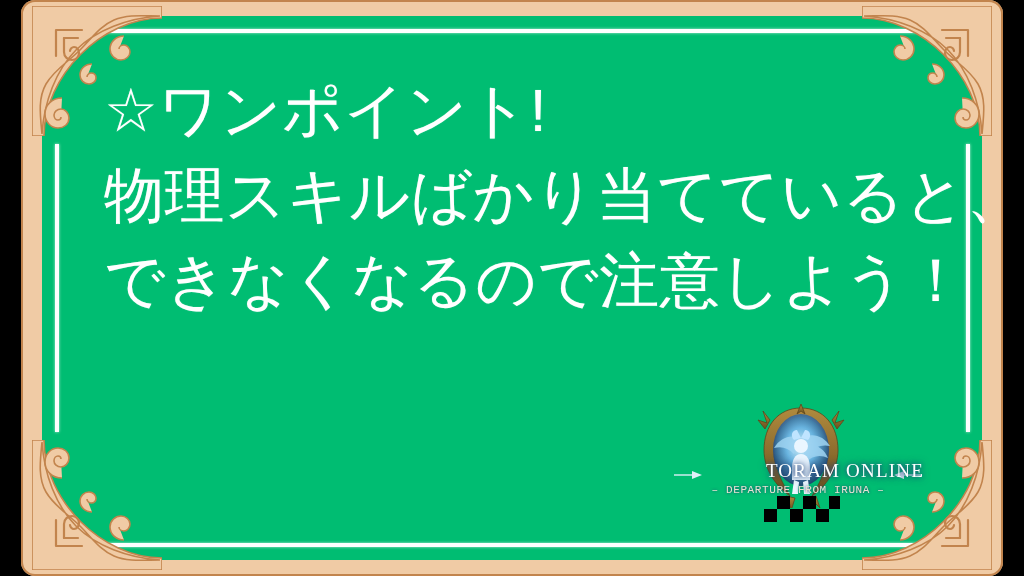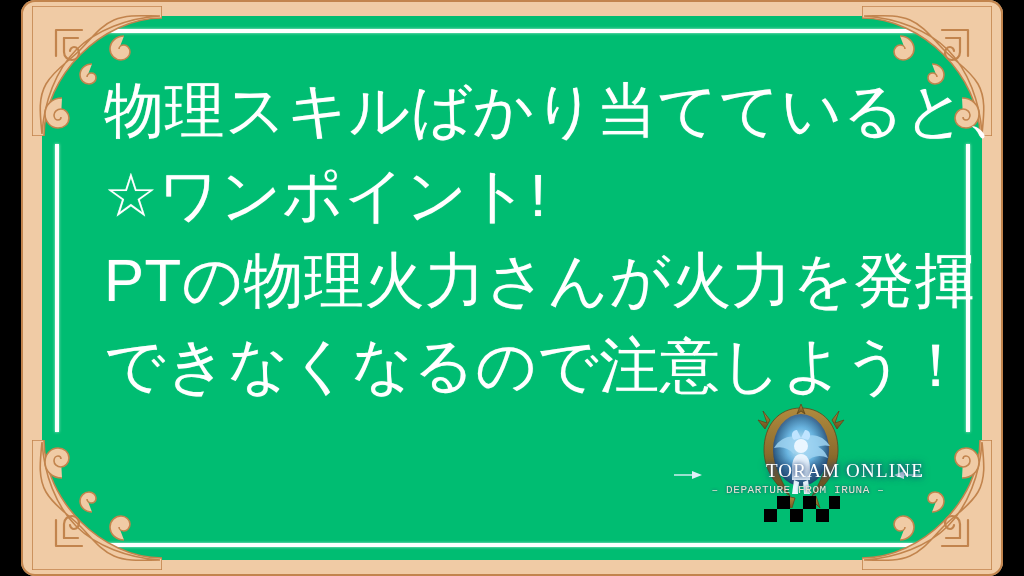--- a/index.html
+++ b/index.html
@@ -260,23 +260,22 @@
       <g fill="none" stroke="#c2844d" stroke-width="2.2" stroke-linecap="round">
         <path d="M24,24 L24,50 M24,24 L50,24"></path>
         <path d="M32,32 l0,14 c0,5 4,8 8,8 4,0 7,-3 7,-7 0,-3 -2,-6 -5,-6
                  -2,0 -4,2 -4,4"></path>
         <path d="M32,32 L46,32"></path>
       </g>
     </svg>
   </div>
 
   <div id="text-block">
+    <div class="line">☆ワンポイント!</div>
     <div class="line">物理スキルばかり当てていると、</div>
-    <div class="line">☆ワンポイント!</div>
-    <div class="line">PTの物理火力さんが火力を発揮</div>
     <div class="line">できなくなるので注意しよう！</div>
   </div>
 
   <div id="logo">
 
     <div id="logo-emblem">
       <svg viewBox="0 0 90 104" xmlns="http://www.w3.org/2000/svg">
         <defs>
           <radialGradient id="orb" cx="50%" cy="45%" r="58%">
             <stop offset="0%" stop-color="#dff2ff"></stop>

